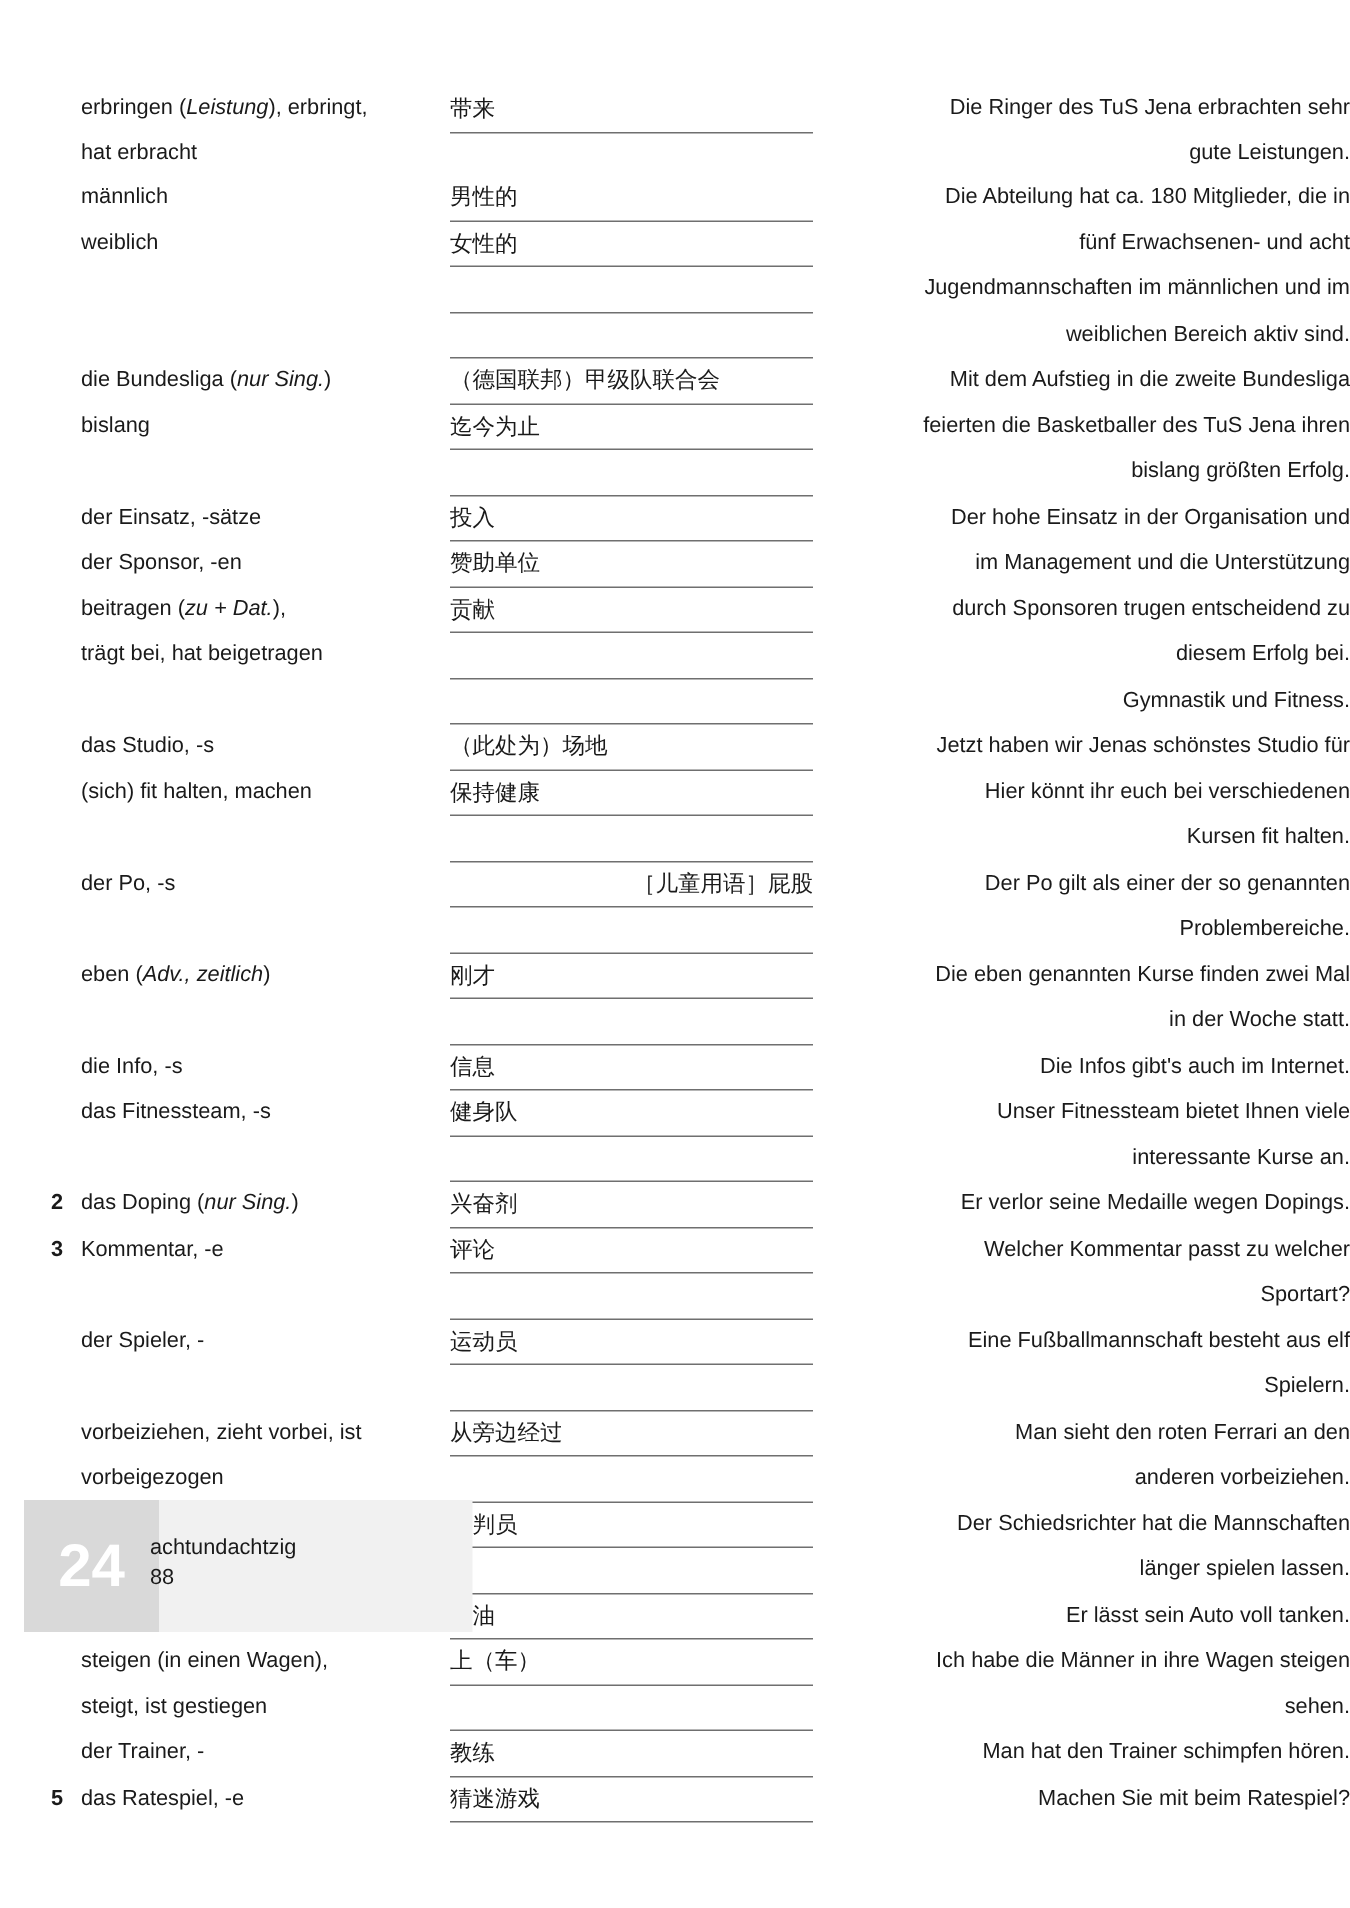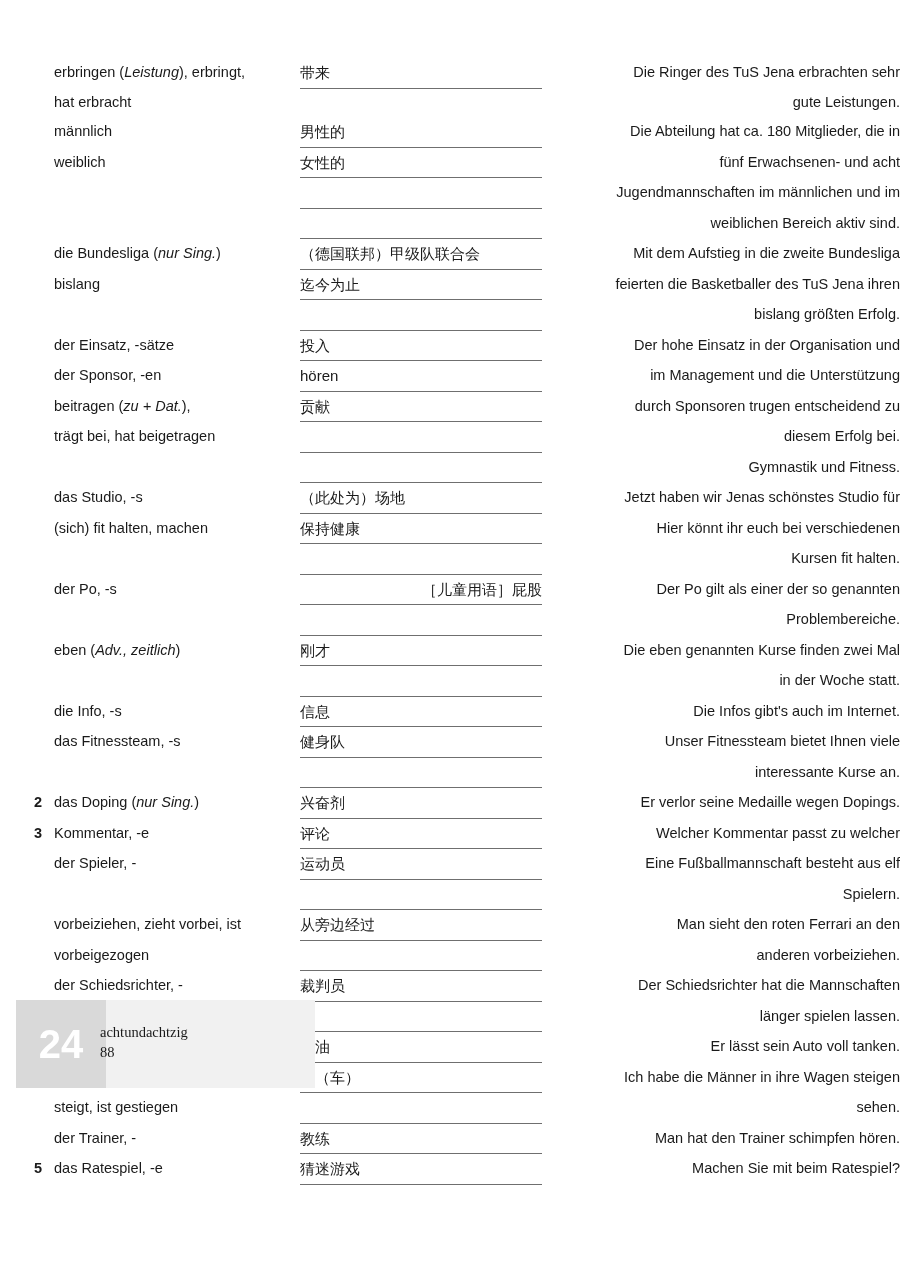--- a/index.html
+++ b/index.html
@@ -110,21 +110,20 @@
     height: 88px;
     background: #f1f1f1;
   }
   .footer-text {
     position: absolute;
     left: 100px;
     top: 22px;
     font-size: 14.5px;
     line-height: 20px;
     color: #1a1a1a;
-    font-family: Liberation Serif, serif;
   }
 </style>
 </head>
 <body>
 
 <div class="page">
 
   <table class="vocab-table">
     <tbody>
         <tr>
@@ -234,21 +233,21 @@
           <td class="col-ex">
             <div class="ex-line">Der hohe Einsatz in der Organisation und</div>
           </td>
         </tr>
         <tr>
           <td class="col-num"></td>
           <td class="col-de">
             <div class="de-line">der Sponsor, -en</div>
           </td>
           <td class="col-zh">
-            <div class="zh-line">hören</div>
+            <div class="zh-line">赞助单位</div>
           </td>
           <td class="col-ex">
             <div class="ex-line">im Management und die Unterstützung</div>
           </td>
         </tr>
         <tr>
           <td class="col-num"></td>
           <td class="col-de">
             <div class="de-line">beitragen (<span class="ital">zu + Dat.</span>),</div>
           </td>
@@ -418,20 +417,32 @@
         <tr>
           <td class="col-num">3</td>
           <td class="col-de">
             <div class="de-line">Kommentar, -e</div>
           </td>
           <td class="col-zh">
             <div class="zh-line">评论</div>
           </td>
           <td class="col-ex">
             <div class="ex-line">Welcher Kommentar passt zu welcher</div>
+          </td>
+        </tr>
+        <tr>
+          <td class="col-num"></td>
+          <td class="col-de">
+            <div class="de-line"></div>
+          </td>
+          <td class="col-zh">
+            <div class="zh-line blank">&nbsp;</div>
+          </td>
+          <td class="col-ex">
+            <div class="ex-line">Sportart?</div>
           </td>
         </tr>
         <tr>
           <td class="col-num"></td>
           <td class="col-de">
             <div class="de-line">der Spieler, -</div>
           </td>
           <td class="col-zh">
             <div class="zh-line">运动员</div>
           </td>

